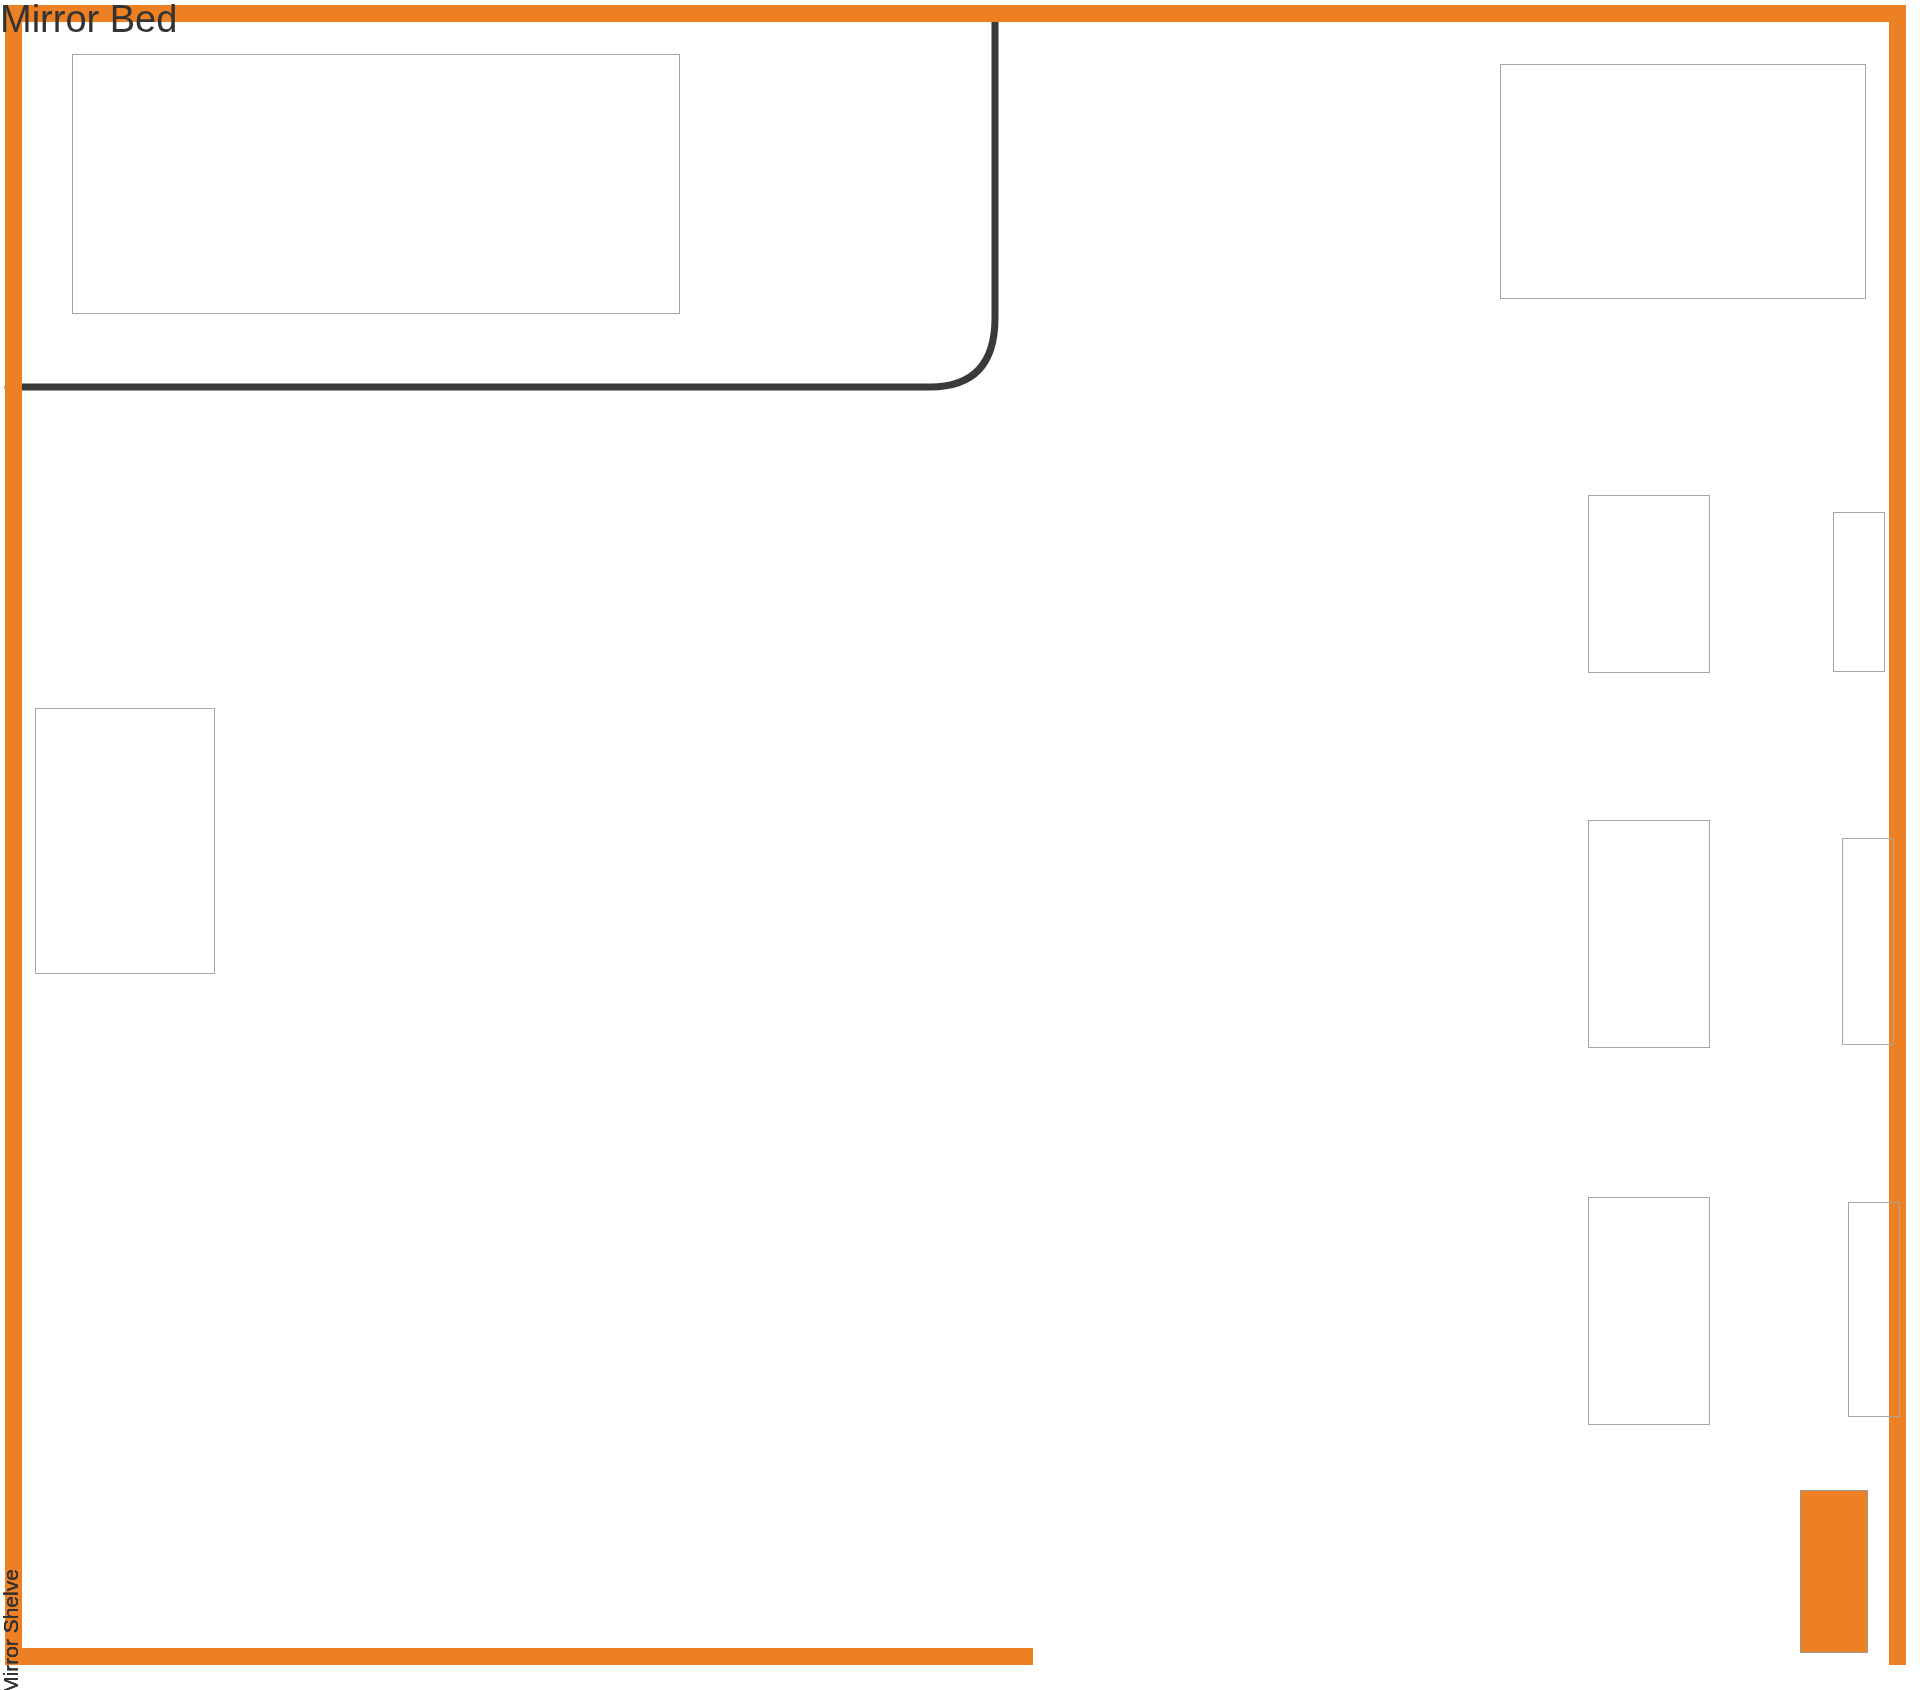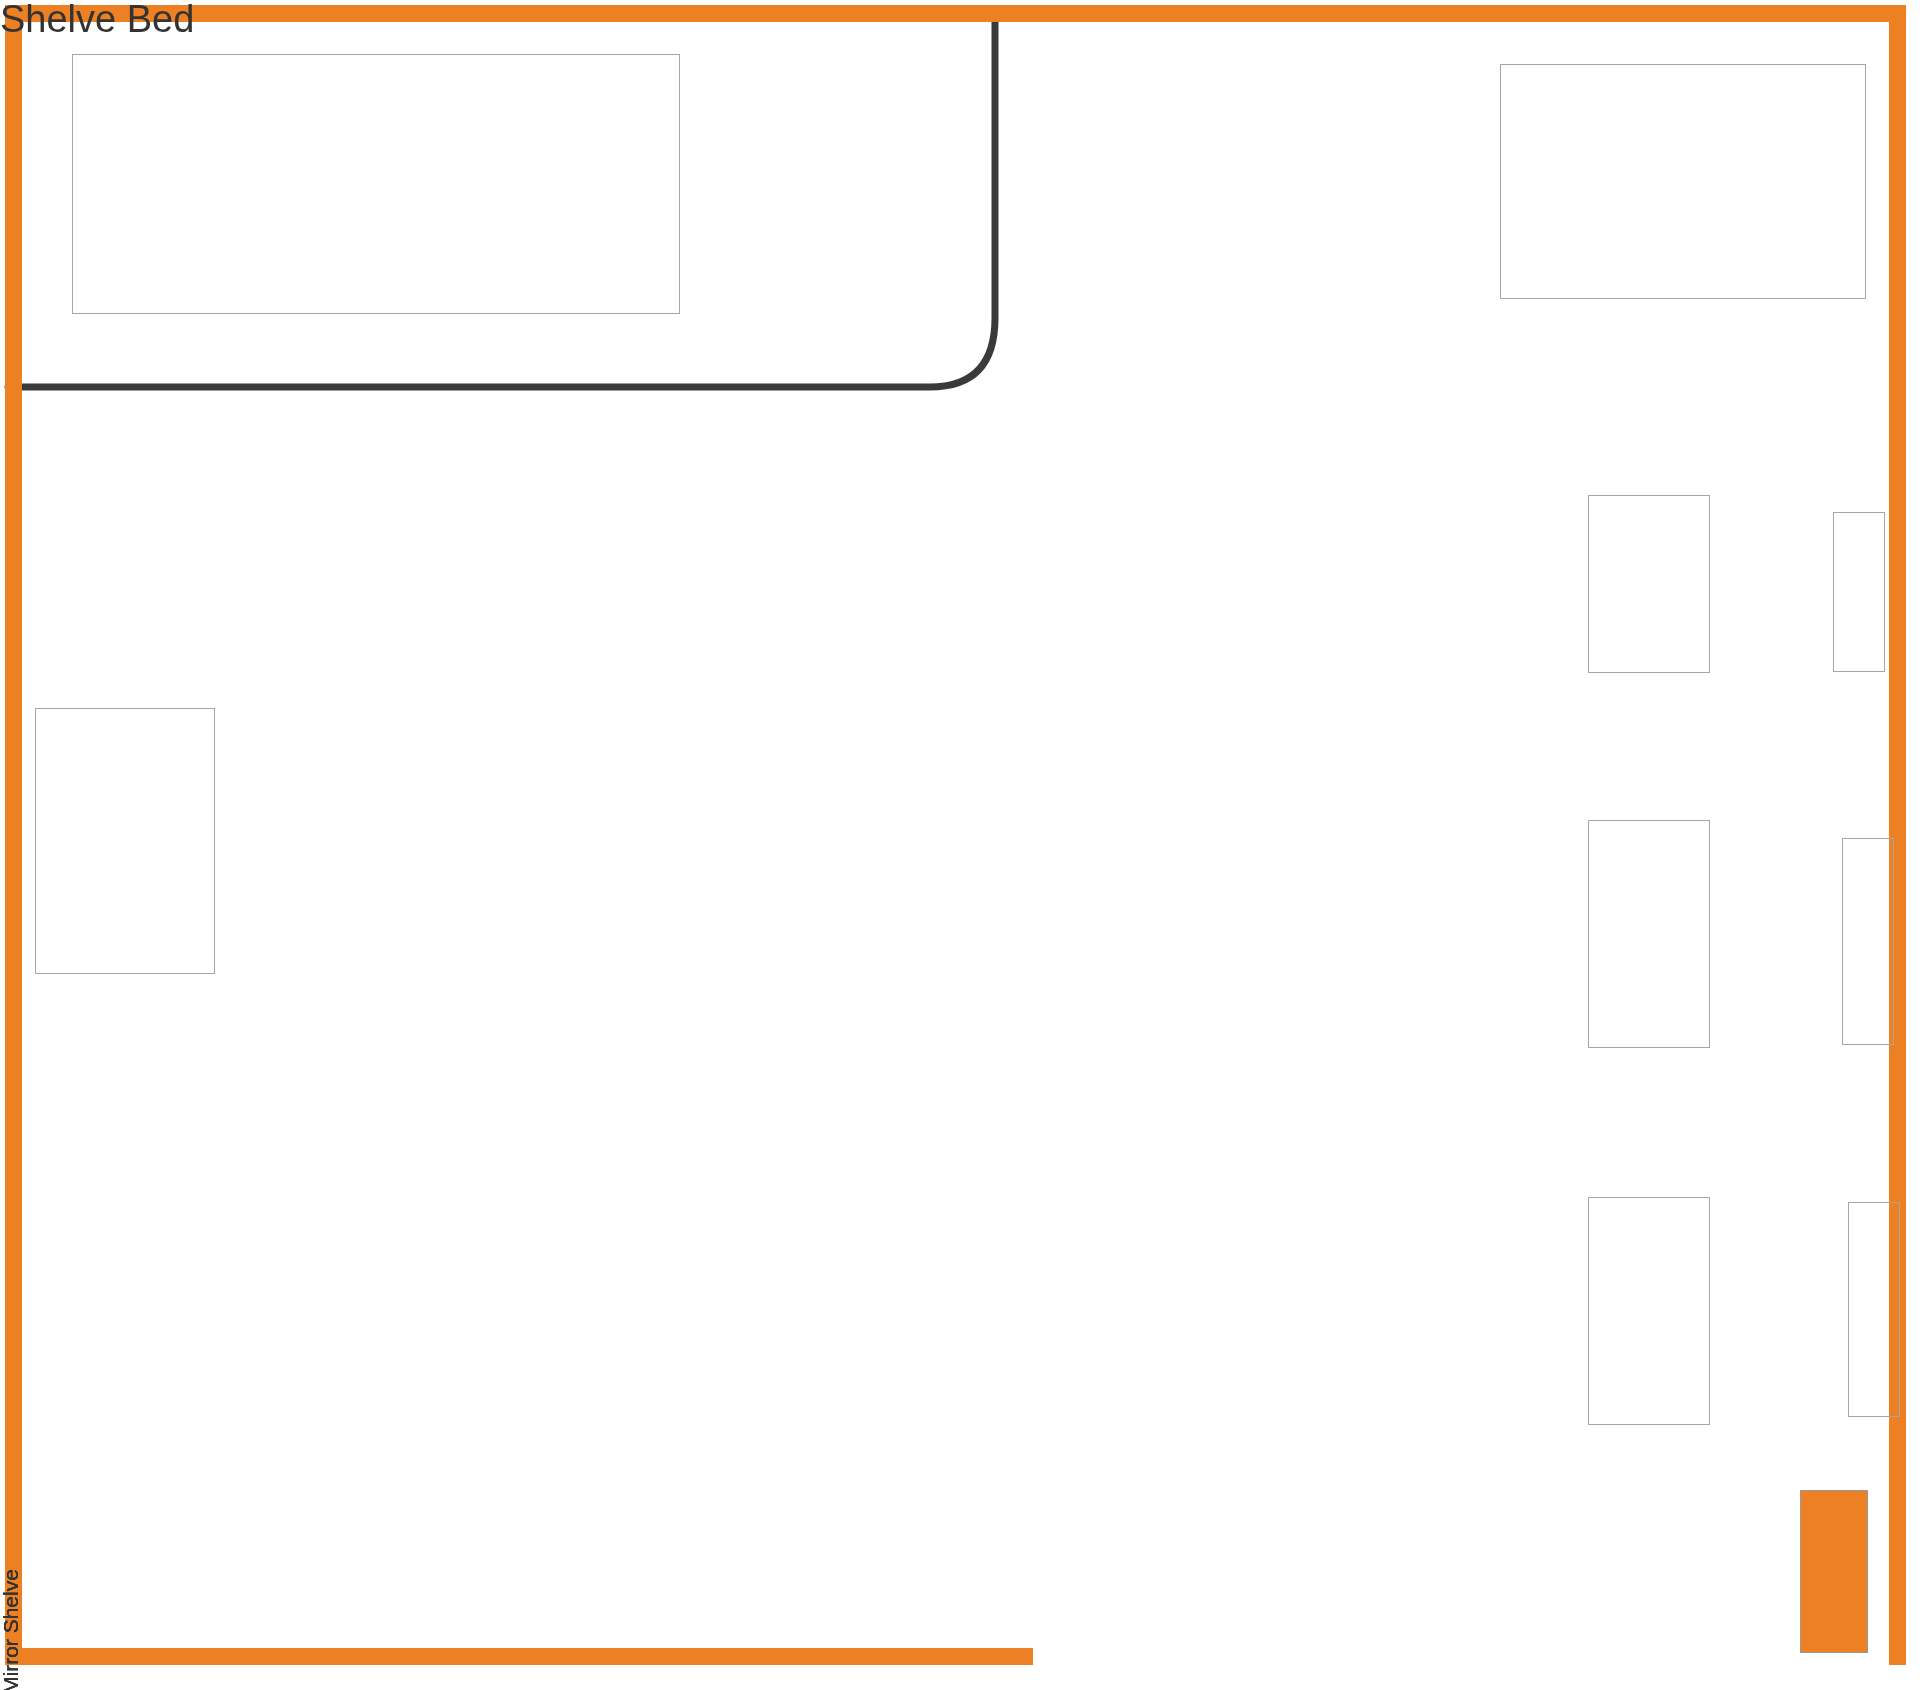--- a/index.html
+++ b/index.html
@@ -85,21 +85,21 @@
 <div id="plan">
 
   
   <div class="wall" id="wall-top"></div>
   <div class="wall" id="wall-left"></div>
   <div class="wall" id="wall-right"></div>
   <div class="wall" id="wall-bottom"></div>
 
   
   <div class="box" id="massage-bed-box"></div>
-  <div class="label" id="massage-bed-label">Shelve Bed</div>
+  <div class="label" id="massage-bed-label">Mirror Bed</div>
 
   
   <svg id="partition-svg" viewBox="0 0 1920 1690" xmlns="http://www.w3.org/2000/svg">
     <path d="M 995 22 L 995 318 Q 995 387 930 387 L 8 387" fill="none" stroke="#3A3A3A" stroke-width="7" stroke-linecap="round"></path>
   </svg>
   
 
   
   <div class="box" id="sink-box"></div>
   

